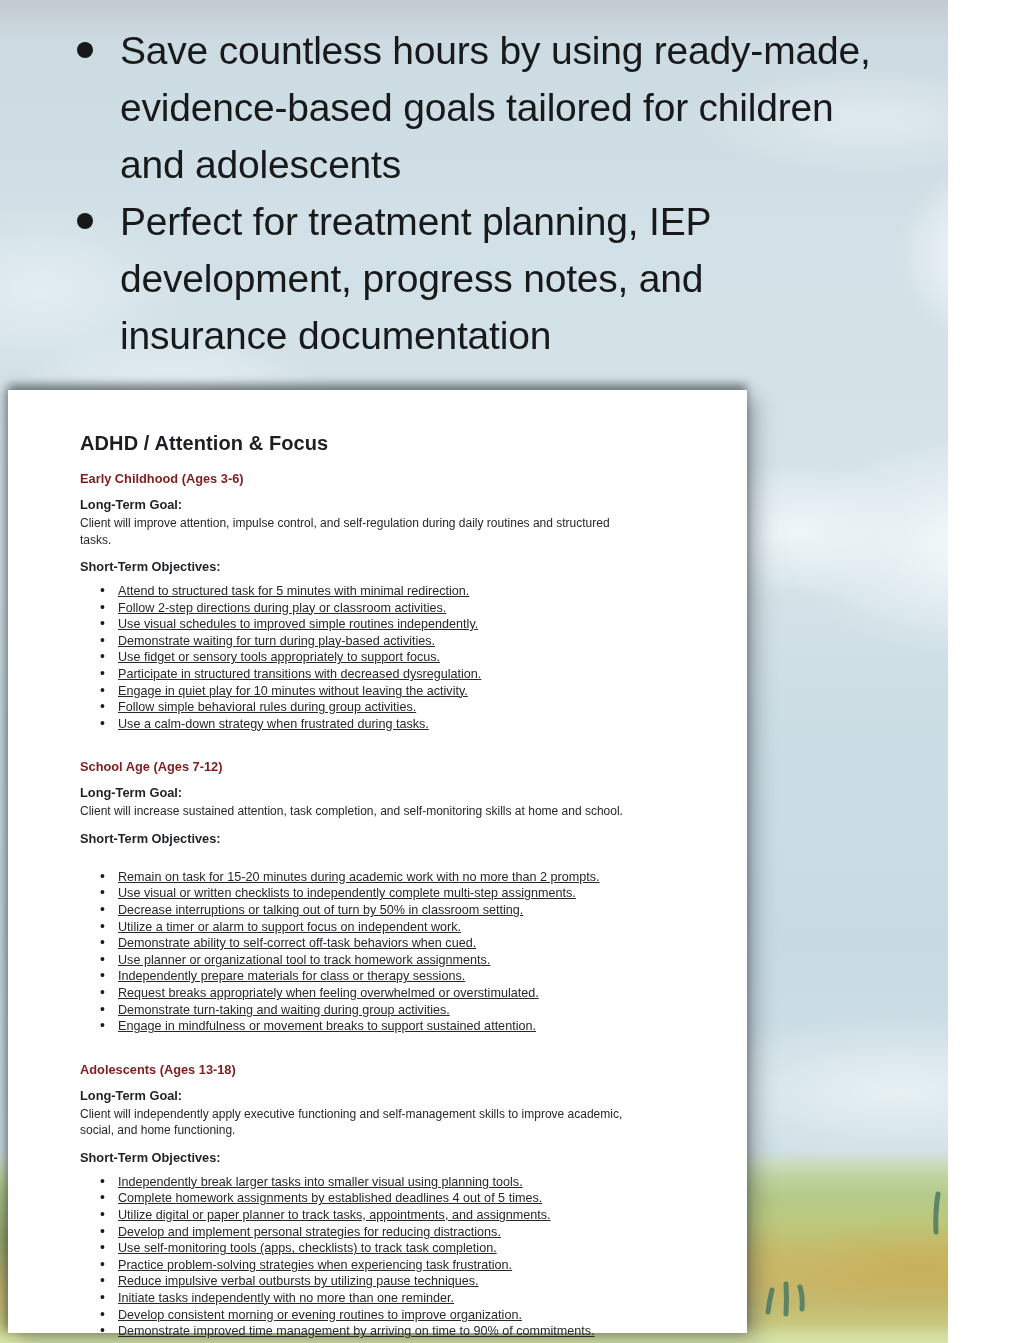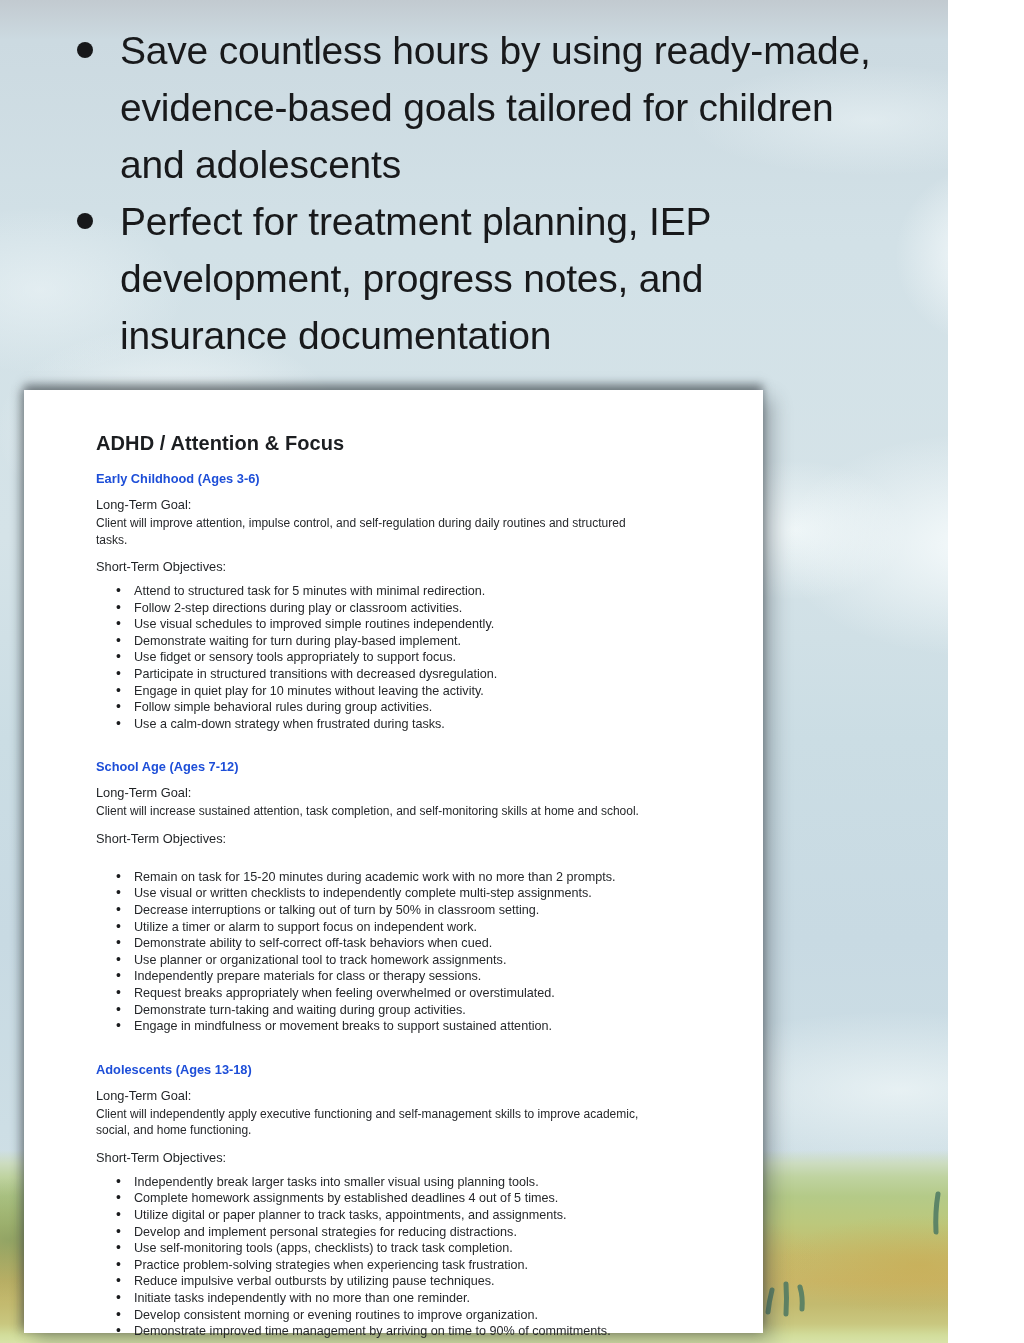--- a/index.html
+++ b/index.html
@@ -57,51 +57,51 @@
   .hero-item { position: relative; margin: 0; }
   .hero-dot {
     position: absolute; left: -43px; top: 20px;
     width: 16px; height: 16px; border-radius: 50%;
     background: #17181a;
   }
   .hero-text { white-space: pre-line; }
 
   
   .page {
-    position: absolute; left: 24px; top: 390px;
+    position: absolute; left: 8px; top: 390px;
     width: 739px; height: 943px;
     background: #ffffff;
     box-shadow:
       0 -6px 9px rgba(56,64,70,.55),
       -5px 0 9px rgba(56,64,70,.28),
       10px 8px 18px rgba(56,64,70,.33);
     box-sizing: border-box;
     padding: 42px 48px 0 72px;
     color: #26282b;
   }
   .doc-title {
     margin: 0 0 16px 0;
     font-size: 20px; font-weight: 700; color: #1c1e21;
     letter-spacing: .1px;
   }
   .doc-section { margin: 0; }
   .doc-section + .doc-section { margin-top: 27px; }
   .sec-heading {
     margin: 0 0 11px 0;
-    font-size: 12.8px; font-weight: 700; color: #1d4ed8;
+    font-size: 12.8px; font-weight: 700; color: #7f1d1d;
   }
   .label {
-    margin: 0; font-size: 12.8px; font-weight: 400; color: #1f2225;
+    margin: 0; font-size: 12.8px; font-weight: 700; color: #1f2225;
   }
   .goal {
     margin: 3px 0 11px 0;
     font-size: 12px; line-height: 16.5px; white-space: pre-line;
   }
   .objectives {
-    margin: 9px 0 0 0; padding: 0 0 0 20px; list-style: none;
+    margin: 9px 0 0 0; padding: 0 0 0 20px; list-style: none; text-decoration: underline;
   }
   .doc-section:nth-of-type(2) .objectives { margin-top: 23px; }
   .objectives li {
     position: relative; padding-left: 18px;
     font-size: 12.6px; line-height: 16.6px; margin: 0;
   }
   .objectives li::before {
     content: "\2022";
     position: absolute; left: 0; top: -1px;
     font-size: 14px; color: #1a1c1e;
@@ -146,21 +146,21 @@
   <section class="doc-section">
     <h2 class="sec-heading">Early Childhood (Ages 3-6)</h2>
     <h3 class="label ltg">Long-Term Goal:</h3>
     <p class="goal">Client will improve attention, impulse control, and self-regulation during daily routines and structured
 tasks.</p>
     <h3 class="label sto">Short-Term Objectives:</h3>
     <ul class="objectives">
             <li>Attend to structured task for 5 minutes with minimal redirection.</li>
             <li>Follow 2-step directions during play or classroom activities.</li>
             <li>Use visual schedules to improved simple routines independently.</li>
-            <li>Demonstrate waiting for turn during play-based implement.</li>
+            <li>Demonstrate waiting for turn during play-based activities.</li>
             <li>Use fidget or sensory tools appropriately to support focus.</li>
             <li>Participate in structured transitions with decreased dysregulation.</li>
             <li>Engage in quiet play for 10 minutes without leaving the activity.</li>
             <li>Follow simple behavioral rules during group activities.</li>
             <li>Use a calm-down strategy when frustrated during tasks.</li>
           </ul>
   </section>
 
   <section class="doc-section">
     <h2 class="sec-heading">School Age (Ages 7-12)</h2>

